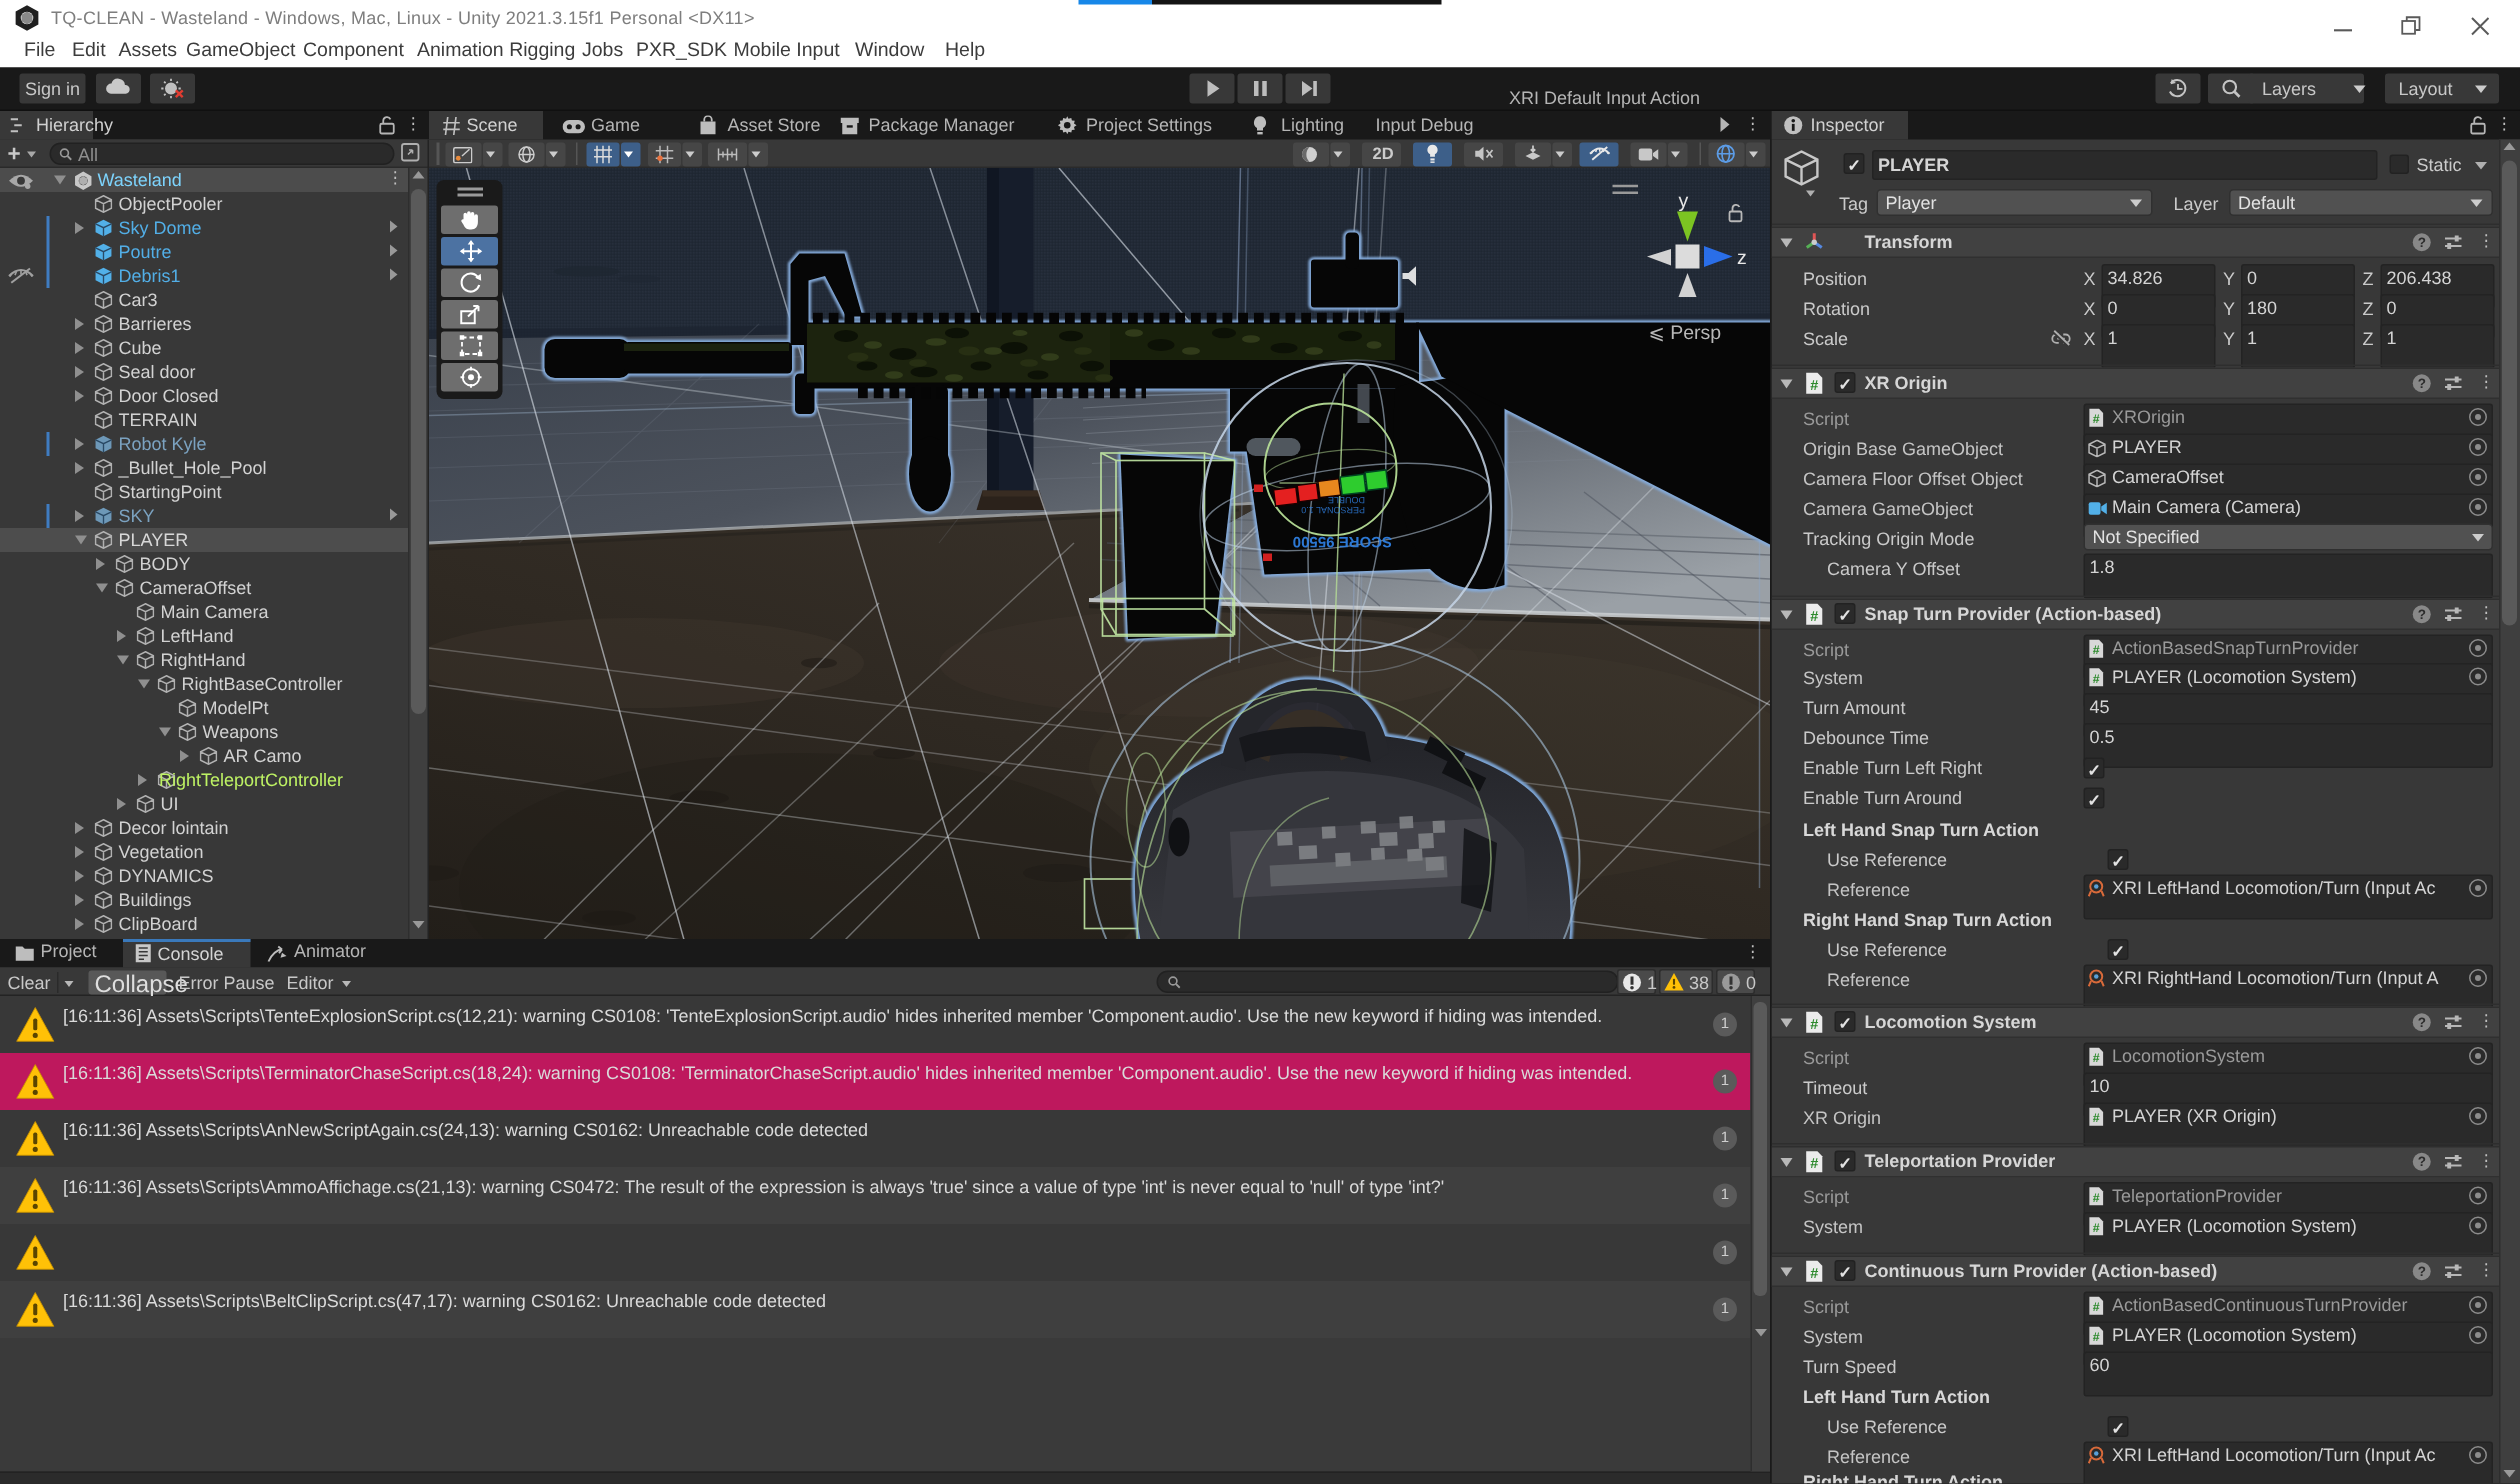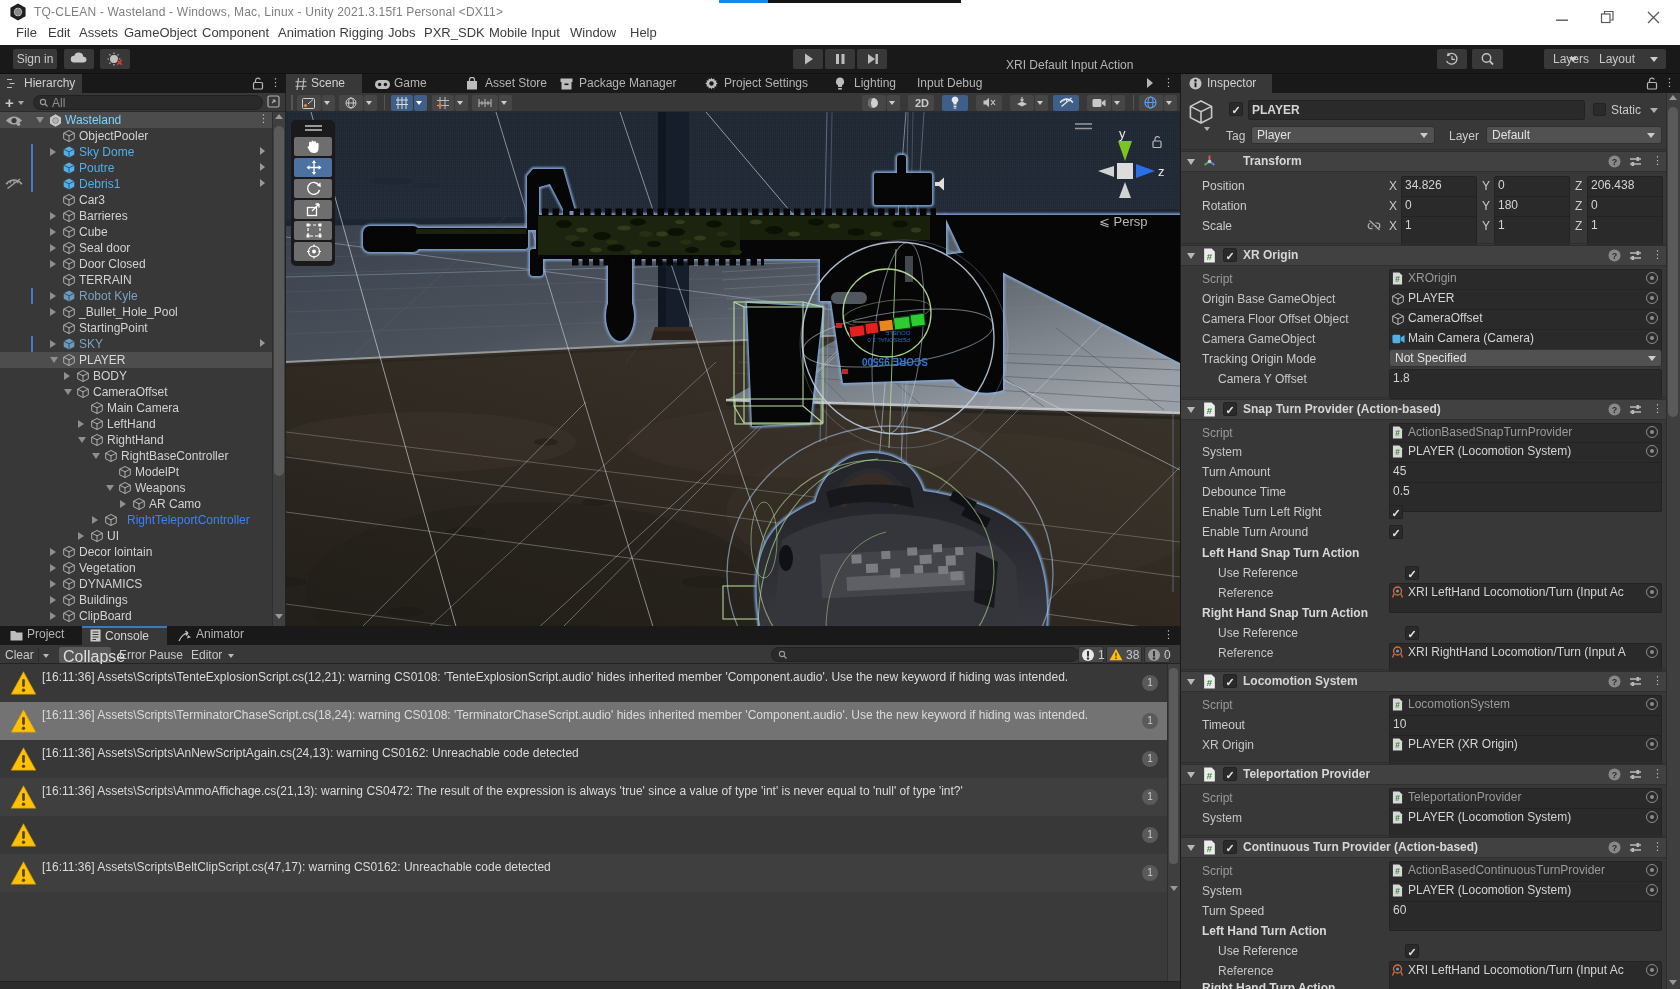--- a/index.html
+++ b/index.html
@@ -100,27 +100,27 @@
       </svg></div>
 <div class="tbtn" style="left:1437px;width:30px"><svg width="30" height="20" viewBox="0 0 30 20">
  <path d="M10.2 6.5 A5.4 5.4 0 1 1 9.6 12" stroke="#c4c4c4" stroke-width="1.3" fill="none"></path>
  <path d="M10.8 3.6 L10.2 7.2 L13.6 6.3 Z" fill="#c4c4c4"></path>
  <path d="M15 7 V10.3 H18" stroke="#c4c4c4" stroke-width="1.2" fill="none"></path>
       </svg></div>
 <div class="tbtn" style="left:1472px;width:31px"><svg width="31" height="20" viewBox="0 0 31 20">
  <circle cx="14.5" cy="9" r="4.2" stroke="#c4c4c4" stroke-width="1.4" fill="none"></circle>
  <path d="M17.7 12.2 L21 15.5" stroke="#c4c4c4" stroke-width="1.8"></path>
       </svg></div>
-<div class="tbtn" style="left:1544px;width:77px;padding:3px 4px 0 9px">Layers</div>
+<div class="tbtn" style="left:1499px;width:77px;padding:3px 4px 0 9px">Layers</div>
 <div class="abs ddarr" style="left:1569px;top:57px"></div>
 <div class="tbtn" style="left:1590px;width:76px;padding:3px 0 0 9px">Layout</div>
 <div class="abs ddarr" style="left:1650px;top:57px"></div>
 <div class="abs" style="left:0;top:74px;width:286px;height:552px;background:#383838"></div>
 <div class="tabstrip" style="left:0;top:74px;width:286px"></div>
-<div class="tab active" style="left:0;top:74px;width:82px;padding:2px 0 0 24px">Hierarchy</div>
+<div class="tab active" style="left:0;top:74px;width:62px;padding:2px 0 0 24px">Hierarchy</div>
 <svg class="abs" style="left:7px;top:78px" width="13" height="11">
       <g stroke="#c0c0c0" stroke-width="1.2">
  <path d="M0 1.5 H5 M2.5 5.5 H7.5 M0 9.5 H5"></path>
       </g>
     </svg>
 <svg class="abs" style="left:252px;top:77px" width="12" height="13" viewBox="0 0 12 13">
  <rect x="1.5" y="5.5" width="9" height="6.5" rx="1" fill="none" stroke="#b5b5b5" stroke-width="1.2"></rect>
  <path d="M3.5 5.5 V3.5 A2.5 2.5 0 0 1 8.3 2.6" fill="none" stroke="#b5b5b5" stroke-width="1.2"></path>
     </svg>
 <div class="abs" style="left:270px;top:76px;color:#c0c0c0;font-size:11px;letter-spacing:0">⋮</div>
@@ -319,21 +319,21 @@
 <svg class="abs" style="left:133px;top:2px" width="12" height="12" viewBox="0 0 12 12">
         <path d="M6 0.5 L11.3 3.2 L11.3 8.8 L6 11.5 L0.7 8.8 L0.7 3.2 Z M0.7 3.2 L6 5.8 L11.3 3.2 M6 5.8 L6 11.5" stroke="#b0b0b0" stroke-width="1" fill="none"></path>
       </svg>
 <div class="nm" style="left:149px;color:#d2d2d2">AR Camo</div>
 </div>
 <div class="hrow" style="top:512px;width:272px">
 <div class="exp closed" style="left:92px;top:4px"></div>
 <svg class="abs" style="left:105px;top:2px" width="12" height="12" viewBox="0 0 12 12">
         <path d="M6 0.5 L11.3 3.2 L11.3 8.8 L6 11.5 L0.7 8.8 L0.7 3.2 Z M0.7 3.2 L6 5.8 L11.3 3.2 M6 5.8 L6 11.5" stroke="#b0b0b0" stroke-width="1" fill="none"></path>
       </svg>
-<div class="nm" style="left:127px;color:#3b82f6">RightTeleportController</div>
+<div class="nm" style="left:106px;color:#bef264">RightTeleportController</div>
 </div>
 <div class="hrow" style="top:528px;width:272px">
 <div class="exp closed" style="left:78px;top:4px"></div>
 <svg class="abs" style="left:91px;top:2px" width="12" height="12" viewBox="0 0 12 12">
         <path d="M6 0.5 L11.3 3.2 L11.3 8.8 L6 11.5 L0.7 8.8 L0.7 3.2 Z M0.7 3.2 L6 5.8 L11.3 3.2 M6 5.8 L6 11.5" stroke="#b0b0b0" stroke-width="1" fill="none"></path>
       </svg>
 <div class="nm" style="left:107px;color:#d2d2d2">UI</div>
 </div>
 <div class="hrow" style="top:544px;width:272px">
 <div class="exp closed" style="left:50px;top:4px"></div>
@@ -933,21 +933,21 @@
 <div class="abs" style="left:1164px;top:648px;color:#c8c8c8;font-size:12px">0</div>
 <div class="crow" style="top:664px;background:#383838">
 <svg class="abs" style="left:10px;top:6px" width="27" height="27" viewBox="0 0 24 24">
         <path d="M12 1.5 L23 21.5 H1 Z" fill="#ffc107" stroke="#c79100" stroke-width="0.5"></path>
         <rect x="10.8" y="8" width="2.4" height="7" rx="1" fill="#5a4500"></rect>
         <circle cx="12" cy="18" r="1.5" fill="#5a4500"></circle>
       </svg>
 <div class="msg">[16:11:36] Assets\Scripts\TenteExplosionScript.cs(12,21): warning CS0108: 'TenteExplosionScript.audio' hides inherited member 'Component.audio'. Use the new keyword if hiding was intended.</div>
 <div class="cbadge">1</div>
 </div>
-<div class="crow" style="top:702px;background:#737373">
+<div class="crow" style="top:702px;background:#be185d">
 <svg class="abs" style="left:10px;top:6px" width="27" height="27" viewBox="0 0 24 24">
         <path d="M12 1.5 L23 21.5 H1 Z" fill="#ffc107" stroke="#c79100" stroke-width="0.5"></path>
         <rect x="10.8" y="8" width="2.4" height="7" rx="1" fill="#5a4500"></rect>
         <circle cx="12" cy="18" r="1.5" fill="#5a4500"></circle>
       </svg>
 <div class="msg">[16:11:36] Assets\Scripts\TerminatorChaseScript.cs(18,24): warning CS0108: 'TerminatorChaseScript.audio' hides inherited member 'Component.audio'. Use the new keyword if hiding was intended.</div>
 <div class="cbadge">1</div>
 </div>
 <div class="crow" style="top:740px;background:#383838">
 <svg class="abs" style="left:10px;top:6px" width="27" height="27" viewBox="0 0 24 24">

